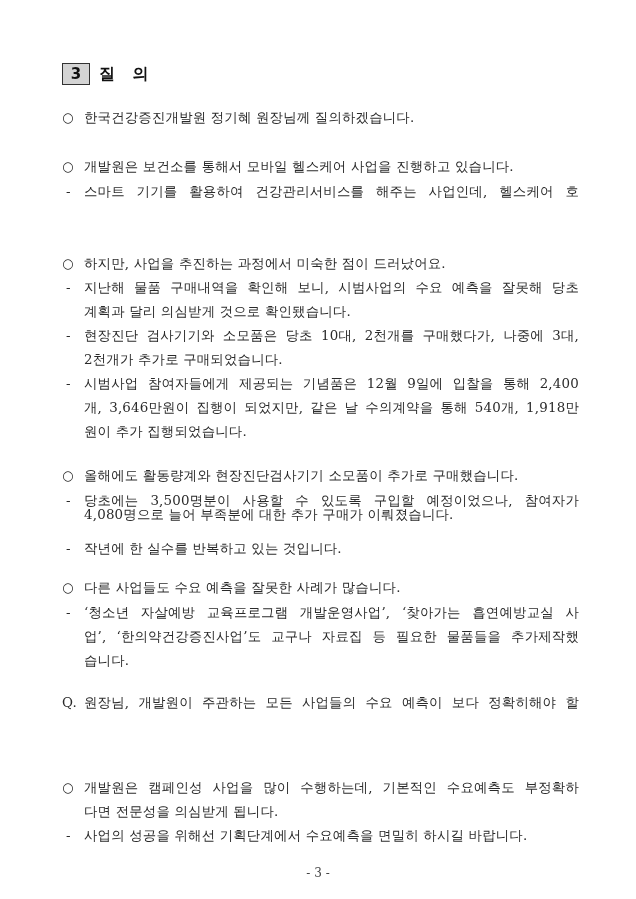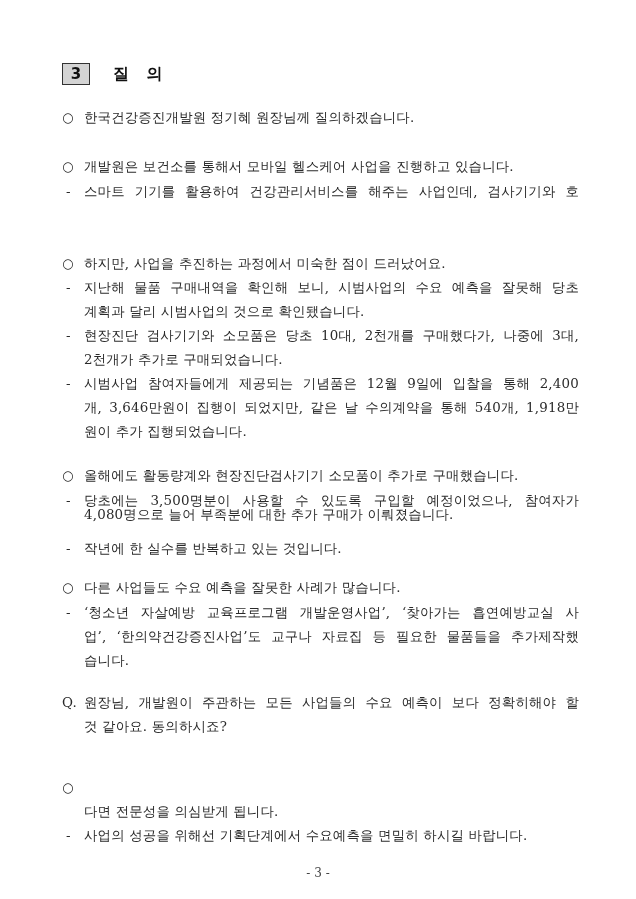--- a/index.html
+++ b/index.html
@@ -12,21 +12,21 @@
   .heading {
     position: absolute; left: 62px; top: 62px; height: 24px;
     display: flex; align-items: center;
   }
   .num-box {
     width: 26px; height: 20px; border: 1.5px solid #333; background: #d4d4d4;
     display: flex; align-items: center; justify-content: center;
     font-family: "DejaVu Sans", sans-serif; font-weight: bold; font-size: 15px; color: #111;
   }
   .heading-title {
-    margin-left: 23px; font-family: "DejaVu Sans", sans-serif; font-weight: bold;
+    margin-left: 9px; font-family: "DejaVu Sans", sans-serif; font-weight: bold;
     font-size: 16px; color: #111; letter-spacing: 6px;
   }
   .line {
     position: absolute; font-size: 13.4px; white-space: nowrap; line-height: 20px;
     letter-spacing: 0.2px;
   }
   .justify { width: 495px; text-align: justify; text-align-last: justify; white-space: normal; }
   .pagenum {
     position: absolute; top: 866px; left: 0; width: 636px; text-align: center;
     font-size: 12px; color: #444;
@@ -42,28 +42,28 @@
     <div class="heading-title">질 의</div>
   </div>
 
   <div class="line" style="left:62px;top:108px">○</div>
   <div class="line" style="left:84px;top:108px">한국건강증진개발원 정기혜 원장님께 질의하겠습니다.</div>
 
   <div class="line" style="left:62px;top:157px">○</div>
   <div class="line" style="left:84px;top:157px">개발원은 보건소를 통해서 모바일 헬스케어 사업을 진행하고 있습니다.</div>
 
   <div class="line" style="left:66px;top:182px">-</div>
-  <div class="line justify" style="left:84px;top:182px">스마트 기기를 활용하여 건강관리서비스를 해주는 사업인데, 검사기기와 호</div>
+  <div class="line justify" style="left:84px;top:182px">스마트 기기를 활용하여 건강관리서비스를 해주는 사업인데, 헬스케어 호</div>
 
   <div class="line" style="left:62px;top:254px">○</div>
   <div class="line" style="left:84px;top:254px">하지만, 사업을 추진하는 과정에서 미숙한 점이 드러났어요.</div>
 
   <div class="line" style="left:66px;top:278px">-</div>
   <div class="line justify" style="left:84px;top:278px">지난해 물품 구매내역을 확인해 보니, 시범사업의 수요 예측을 잘못해 당초</div>
-  <div class="line" style="left:84px;top:302px">계획과 달리 시범사업의 것으로 확인됐습니다.</div>
+  <div class="line" style="left:84px;top:302px">계획과 달리 의심받게 것으로 확인됐습니다.</div>
 
   <div class="line" style="left:66px;top:326px">-</div>
   <div class="line justify" style="left:84px;top:326px">현장진단 검사기기와 소모품은 당초 10대, 2천개를 구매했다가, 나중에 3대,</div>
   <div class="line" style="left:84px;top:350px">2천개가 추가로 구매되었습니다.</div>
 
   <div class="line" style="left:66px;top:374px">-</div>
   <div class="line justify" style="left:84px;top:374px">시범사업 참여자들에게 제공되는 기념품은 12월 9일에 입찰을 통해 2,400</div>
   <div class="line justify" style="left:84px;top:398px">개, 3,646만원이 집행이 되었지만, 같은 날 수의계약을 통해 540개, 1,918만</div>
   <div class="line" style="left:84px;top:422px">원이 추가 집행되었습니다.</div>
 
@@ -80,22 +80,22 @@
   <div class="line" style="left:62px;top:578px">○</div>
   <div class="line" style="left:84px;top:578px">다른 사업들도 수요 예측을 잘못한 사례가 많습니다.</div>
 
   <div class="line" style="left:66px;top:603px">-</div>
   <div class="line justify" style="left:84px;top:603px">‘청소년 자살예방 교육프로그램 개발운영사업’, ‘찾아가는 흡연예방교실 사</div>
   <div class="line justify" style="left:84px;top:627px">업’, ‘한의약건강증진사업’도 교구나 자료집 등 필요한 물품들을 추가제작했</div>
   <div class="line" style="left:84px;top:651px">습니다.</div>
 
   <div class="line" style="left:62px;top:693px">Q.</div>
   <div class="line justify" style="left:84px;top:693px">원장님, 개발원이 주관하는 모든 사업들의 수요 예측이 보다 정확히해야 할</div>
-  <div class="line" style="left:84px;top:717px">것 같아요. 동의하시죠?</div>
 
   <div class="line" style="left:62px;top:778px">○</div>
+  <div class="line justify" style="left:84px;top:778px">개발원은 캠페인성 사업을 많이 수행하는데, 기본적인 수요예측도 부정확하</div>
   <div class="line" style="left:84px;top:802px">다면 전문성을 의심받게 됩니다.</div>
 
   <div class="line" style="left:66px;top:826px">-</div>
   <div class="line" style="left:84px;top:826px">사업의 성공을 위해선 기획단계에서 수요예측을 면밀히 하시길 바랍니다.</div>
 
   <div class="pagenum">- 3 -</div>
 </div>
 
 </body></html>

